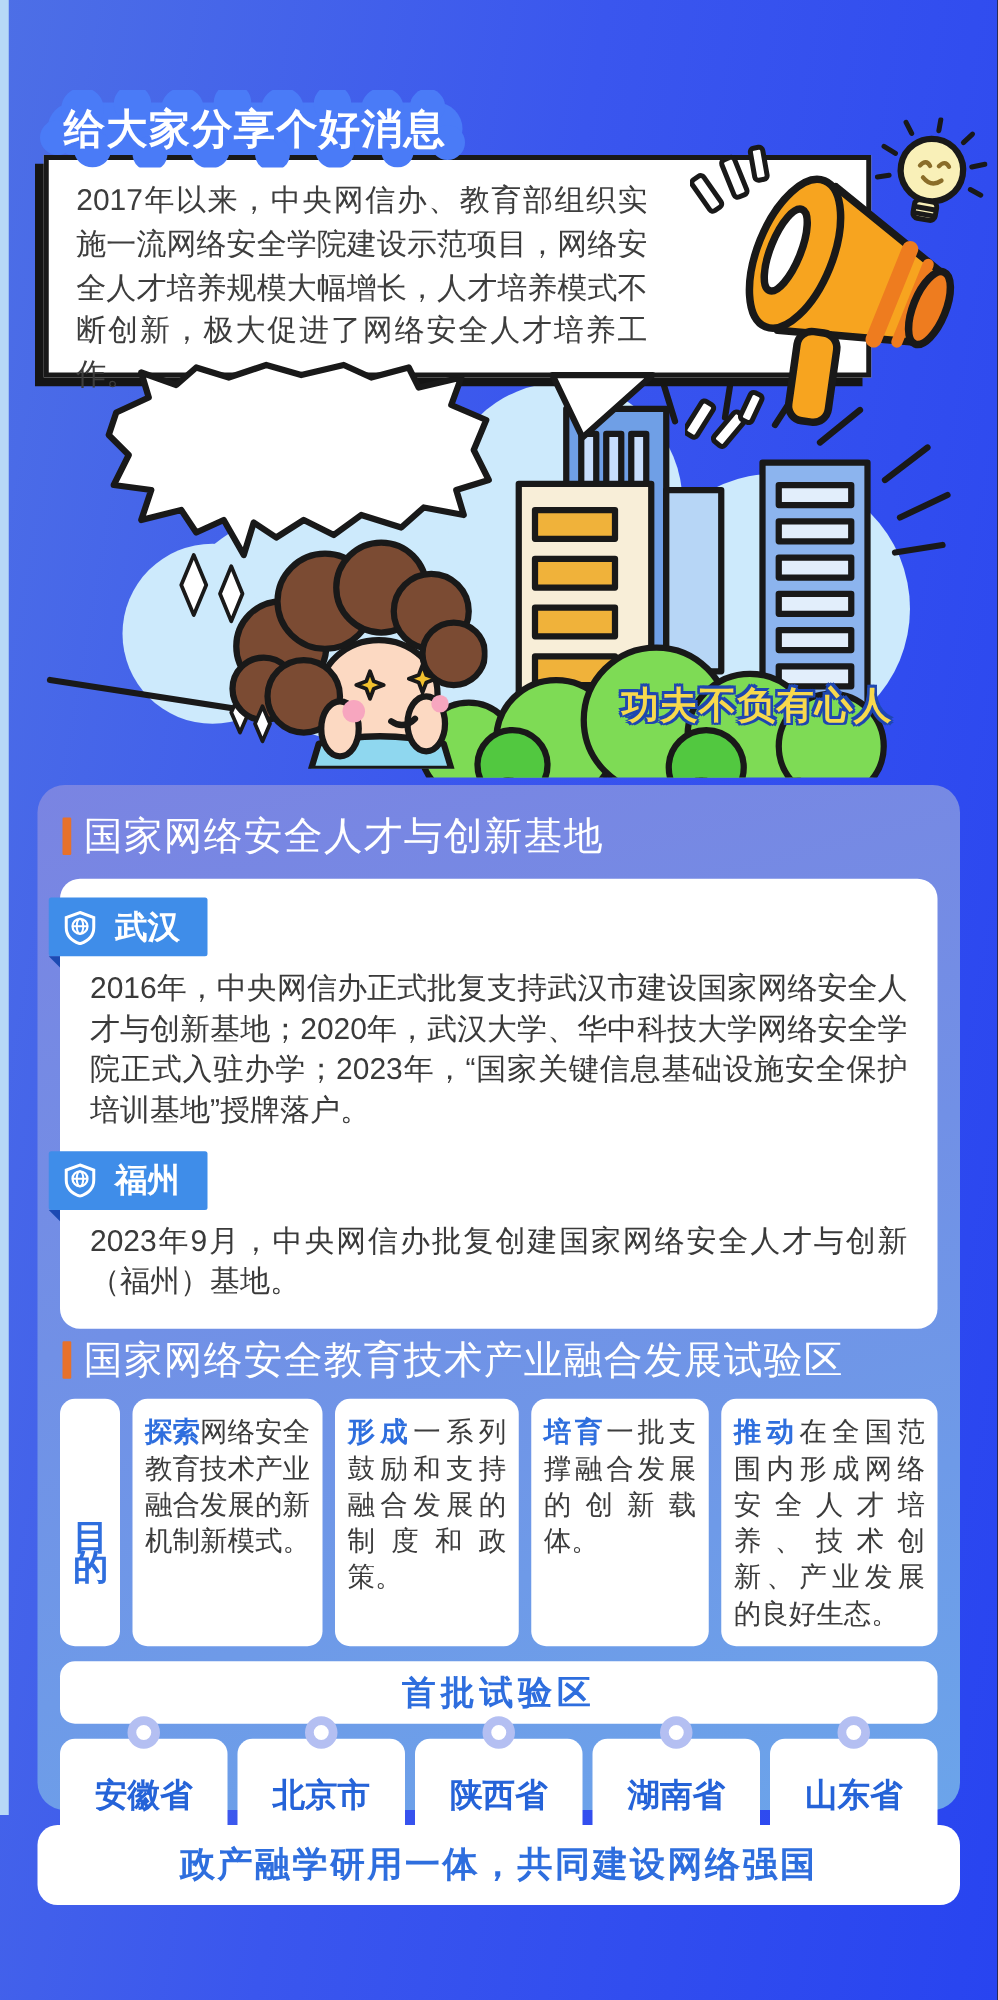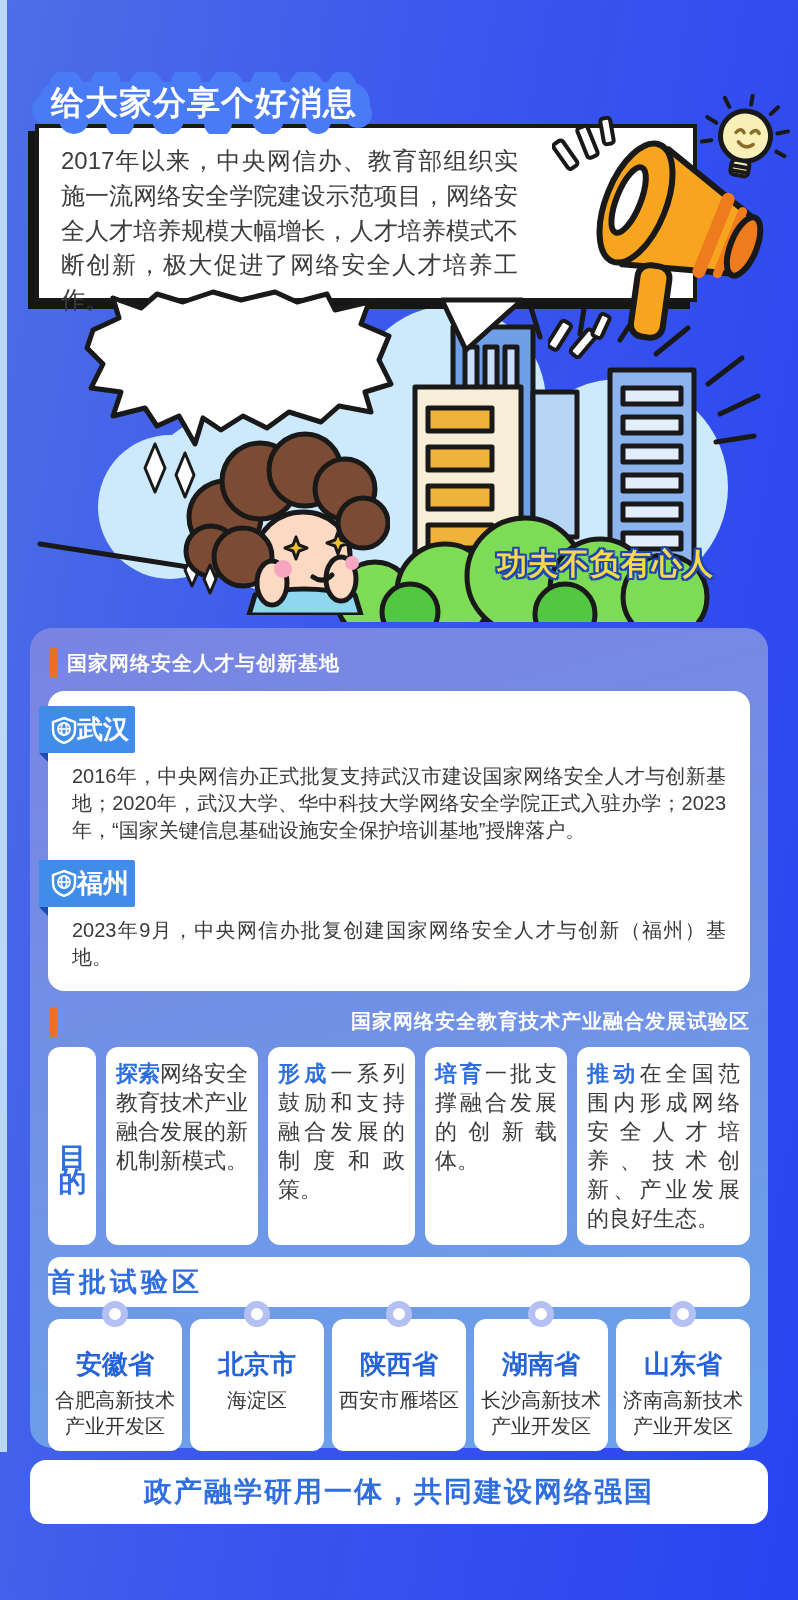--- a/index.html
+++ b/index.html
@@ -48,43 +48,43 @@
   }
 
   
   .panel {
     position:absolute; left:30px; top:628px; width:738px; height:820px; z-index:2;
     background:linear-gradient(165deg,#7a84e2 0%,#7190e6 45%,#6ba4ea 100%);
     border-radius:22px; padding:14px 18px 0 18px;
   }
   .sec-title { display:flex; align-items:center; gap:10px; margin:6px 0 0 2px; }
   .sec-title .bar { width:7px; height:30px; background:#e7712b; border-radius:1px; }
-  .sec-title .t { color:#fff; font-size:20px; font-weight:700; letter-spacing:1px; }
+  .sec-title .t { color:#fff; font-size:31px; font-weight:400; letter-spacing:1px; }
 
   .bases-card { position:relative; background:#fff; border-radius:16px; margin-top:13px; padding-bottom:20px; }
   .city-badge {
-    position:relative; display:inline-flex; align-items:center; gap:0;
-    margin:15px 0 0 -9px; padding:6px 6px 6px 12px;
+    position:relative; display:inline-flex; align-items:center; gap:15px;
+    margin:15px 0 0 -9px; padding:6px 22px 6px 12px;
     background:#3f8de9; color:#fff; font-size:26px; font-weight:700; border-radius:2px;text-align:center;
   }
   .city-badge .fold { position:absolute; left:0; bottom:-9px; width:0; height:0;
     border-top:9px solid #1c4ab2; border-left:9px solid transparent; }
-  .bases-card p { margin:10px 24px 0 24px; font-size:20px; line-height:1.36; color:#3a3a3a; text-align:justify; }
+  .bases-card p { margin:10px 24px 0 24px; font-size:24px; line-height:1.36; color:#3a3a3a; text-align:justify; }
 
   .purpose-row { display:flex; gap:10px; margin-top:10px; min-height:158px; align-items:stretch; }
   .pcard { background:#fff; border-radius:12px; padding:12px 10px; }
   .plabel { width:48px; flex:none; display:flex; align-items:center; justify-content:center; }
   .plabel .vtext { writing-mode:vertical-rl; text-orientation:upright; letter-spacing:22px;
     color:#2e6ede; font-size:28px; font-weight:700; }
   .pc1 { width:152px; } .pc2 { width:147px; } .pc3 { width:142px; } .pc4 { flex:1; }
   .pcard .body { font-size:22px; line-height:1.32; color:#3c3c3c; text-align:justify; }
   .pcard .lead { color:#2e6ede; font-weight:700; }
 
   .first-batch { margin-top:12px; height:50px; background:#fff; border-radius:12px;
-    display:flex; align-items:center; 
+    display:flex; align-items:center; justify-content:center;
     color:#2e6ede; font-size:27px; font-weight:700; letter-spacing:4px; }
 
   .zones { display:flex; gap:8px; margin-top:12px; }
   .zcard { position:relative; flex:1; background:#fff; border-radius:12px;
     padding:28px 4px 12px 4px; text-align:center; min-height:112px; }
   .zcircle { position:absolute; left:50%; top:-18px; transform:translateX(-50%);
     width:26px; height:26px; background:#fff; border:7px solid #b4bff2; border-radius:50%; }
   .zprov { color:#2563d8; font-size:26px; font-weight:700; }
   .zreg { margin-top:5px; font-size:20px; line-height:1.3; color:#333; }
 
@@ -305,21 +305,21 @@
           <circle cx="13" cy="13" r="6" fill="none" stroke="#fff" stroke-width="1.8"></circle>
           <line x1="7" y1="13" x2="19" y2="13" stroke="#fff" stroke-width="1.6"></line>
           <ellipse cx="13" cy="13" rx="2.6" ry="6" fill="none" stroke="#fff" stroke-width="1.6"></ellipse>
         </svg>
         <span>福州</span>
         <span class="fold"></span>
       </div>
       <p>2023年9月，中央网信办批复创建国家网络安全人才与创新（福州）基地。</p>
     </div>
 
-    <div class="sec-title" style="margin-top:16px;justify-content:space-between;">
+    <div class="sec-title" style="margin-top:4px;">
       <span class="bar"></span>
       <span class="t">国家网络安全教育技术产业融合发展试验区</span>
     </div>
 
     <div class="purpose-row">
       <div class="pcard plabel">
         <span class="vtext">目的</span>
       </div>
       <div class="pcard pc1">
         <div class="body"><span class="lead">探索</span><span>网络安全教育技术产业融合发展的新机制新模式。</span></div>

